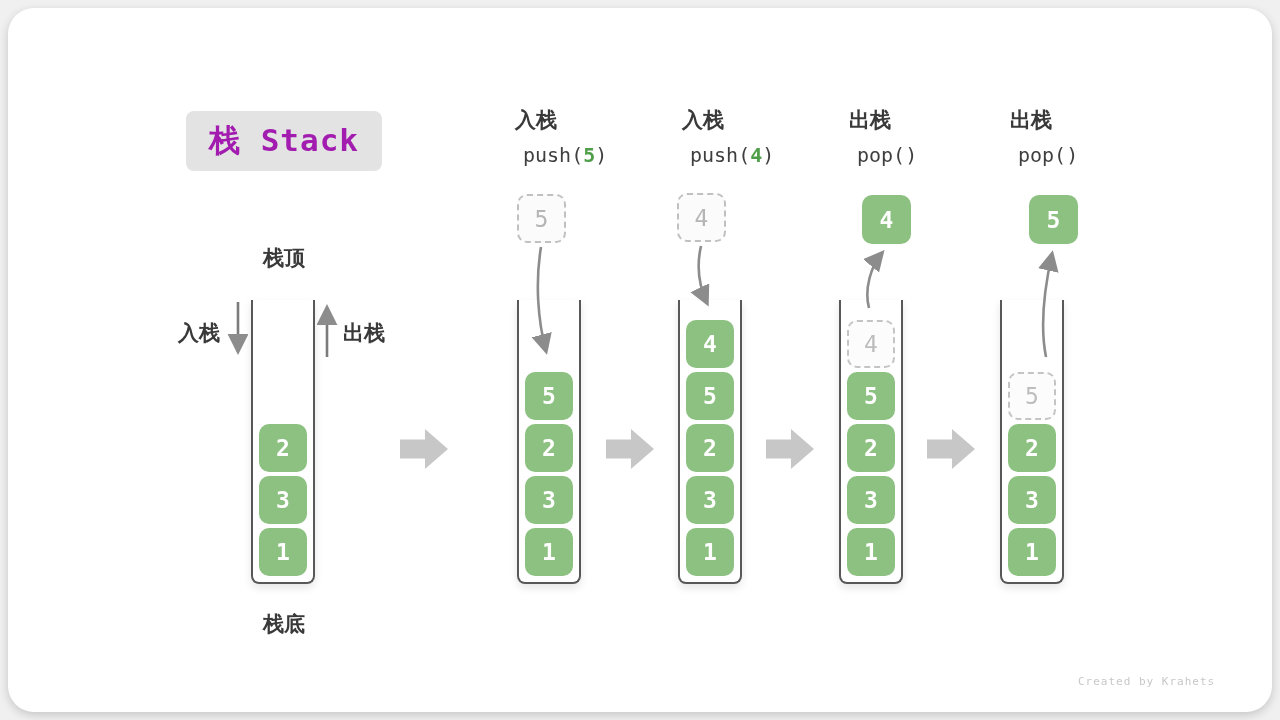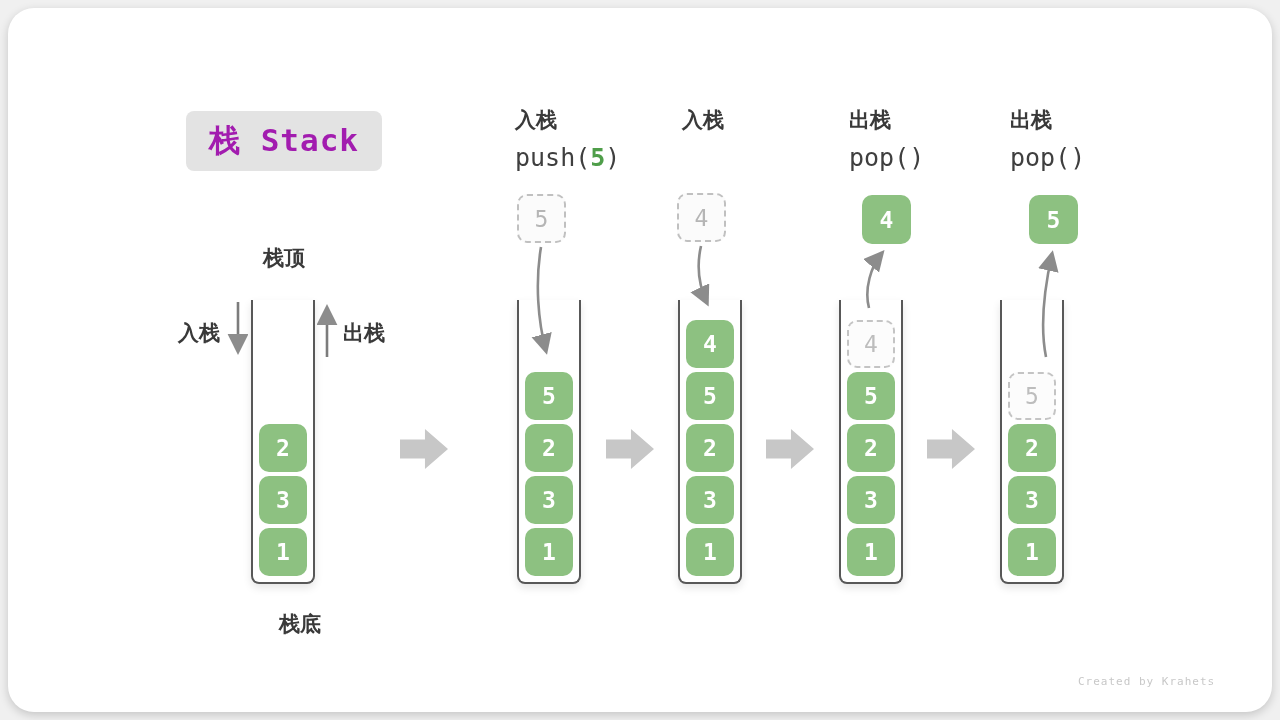--- a/index.html
+++ b/index.html
@@ -5,21 +5,21 @@
   html,body{margin:0;padding:0;background:#f0f0f0;width:1280px;height:720px;overflow:hidden;}
   #canvas{position:relative;width:1280px;height:720px;font-family:"DejaVu Sans",sans-serif;}
   .card{position:absolute;left:8px;top:8px;width:1264px;height:704px;background:#ffffff;
         border-radius:26px;box-shadow:0 3px 10px rgba(0,0,0,0.18);}
   .title-box{position:absolute;left:186px;top:111px;width:196px;height:60px;background:#e3e3e3;
         border-radius:8px;display:flex;align-items:center;justify-content:center;
         font-family:"DejaVu Sans Mono",monospace;font-size:31px;font-weight:bold;color:#a21caf;letter-spacing:1px;}
   .cn-label{position:absolute;font-size:21px;font-weight:bold;color:#393939;}
   .op{position:absolute;top:106px;width:170px;}
   .op-cn{font-size:21px;font-weight:bold;color:#393939;}
-  .op-code{margin-top:9px;font-family:"DejaVu Sans Mono",monospace;font-size:25px;color:#3f3f3f;}
+  .op-code{margin-top:9px;font-family:"DejaVu Sans Mono",monospace;font-size:20px;color:#3f3f3f;margin-left:8px;}
   .op-code .arg{color:#4f9e4a;font-weight:bold;}
   .stack-box{position:absolute;top:300px;width:64px;height:284px;background:#ffffff;
         border:2px solid #585858;border-top:none;border-radius:0 0 8px 8px;box-sizing:border-box;
         box-shadow:0 4px 8px rgba(0,0,0,0.10);}
   .item{position:absolute;width:48px;height:48px;border-radius:10px;background:#8dc181;
         color:#ffffff;font-family:"DejaVu Sans Mono",monospace;font-size:23px;font-weight:bold;
         display:flex;align-items:center;justify-content:center;box-sizing:border-box;z-index:3;}
   .item.ghost{background:#fcfcfc;border:2px dashed #c4c4c4;color:#bdbdbd;font-weight:normal;}
   .float-box{position:absolute;width:49px;height:49px;border-radius:10px;box-sizing:border-box;
         font-family:"DejaVu Sans Mono",monospace;font-size:23px;
@@ -34,30 +34,31 @@
 </style>
 </head>
 <body>
 
 <div id="canvas">
   <div class="card"></div>
 
   <div class="title-box">栈 Stack</div>
 
   <div class="cn-label" style="left:234px;top:244px;width:100px;text-align:center;">栈顶</div>
-  <div class="cn-label" style="left:250px;top:610px;width:100px;text-align:center;">栈底</div>
+  <div class="cn-label" style="left:234px;top:610px;width:100px;text-align:center;">栈底</div>
   <div class="cn-label" style="left:178px;top:319px;">入栈</div>
   <div class="cn-label" style="left:343px;top:319px;">出栈</div>
 
   <div class="op" style="left:515px;">
     <div class="op-cn">入栈</div>
     <div class="op-code"><span>push(</span><span class="arg">5</span><span>)</span></div>
   </div>
   <div class="op" style="left:682px;">
     <div class="op-cn">入栈</div>
+    <div class="op-code"><span>push(</span><span class="arg">4</span><span>)</span></div>
   </div>
   <div class="op" style="left:849px;">
     <div class="op-cn">出栈</div>
     <div class="op-code"><span>pop(</span><span class="arg"></span><span>)</span></div>
   </div>
   <div class="op" style="left:1010px;">
     <div class="op-cn">出栈</div>
     <div class="op-code"><span>pop(</span><span class="arg"></span><span>)</span></div>
   </div>
 

